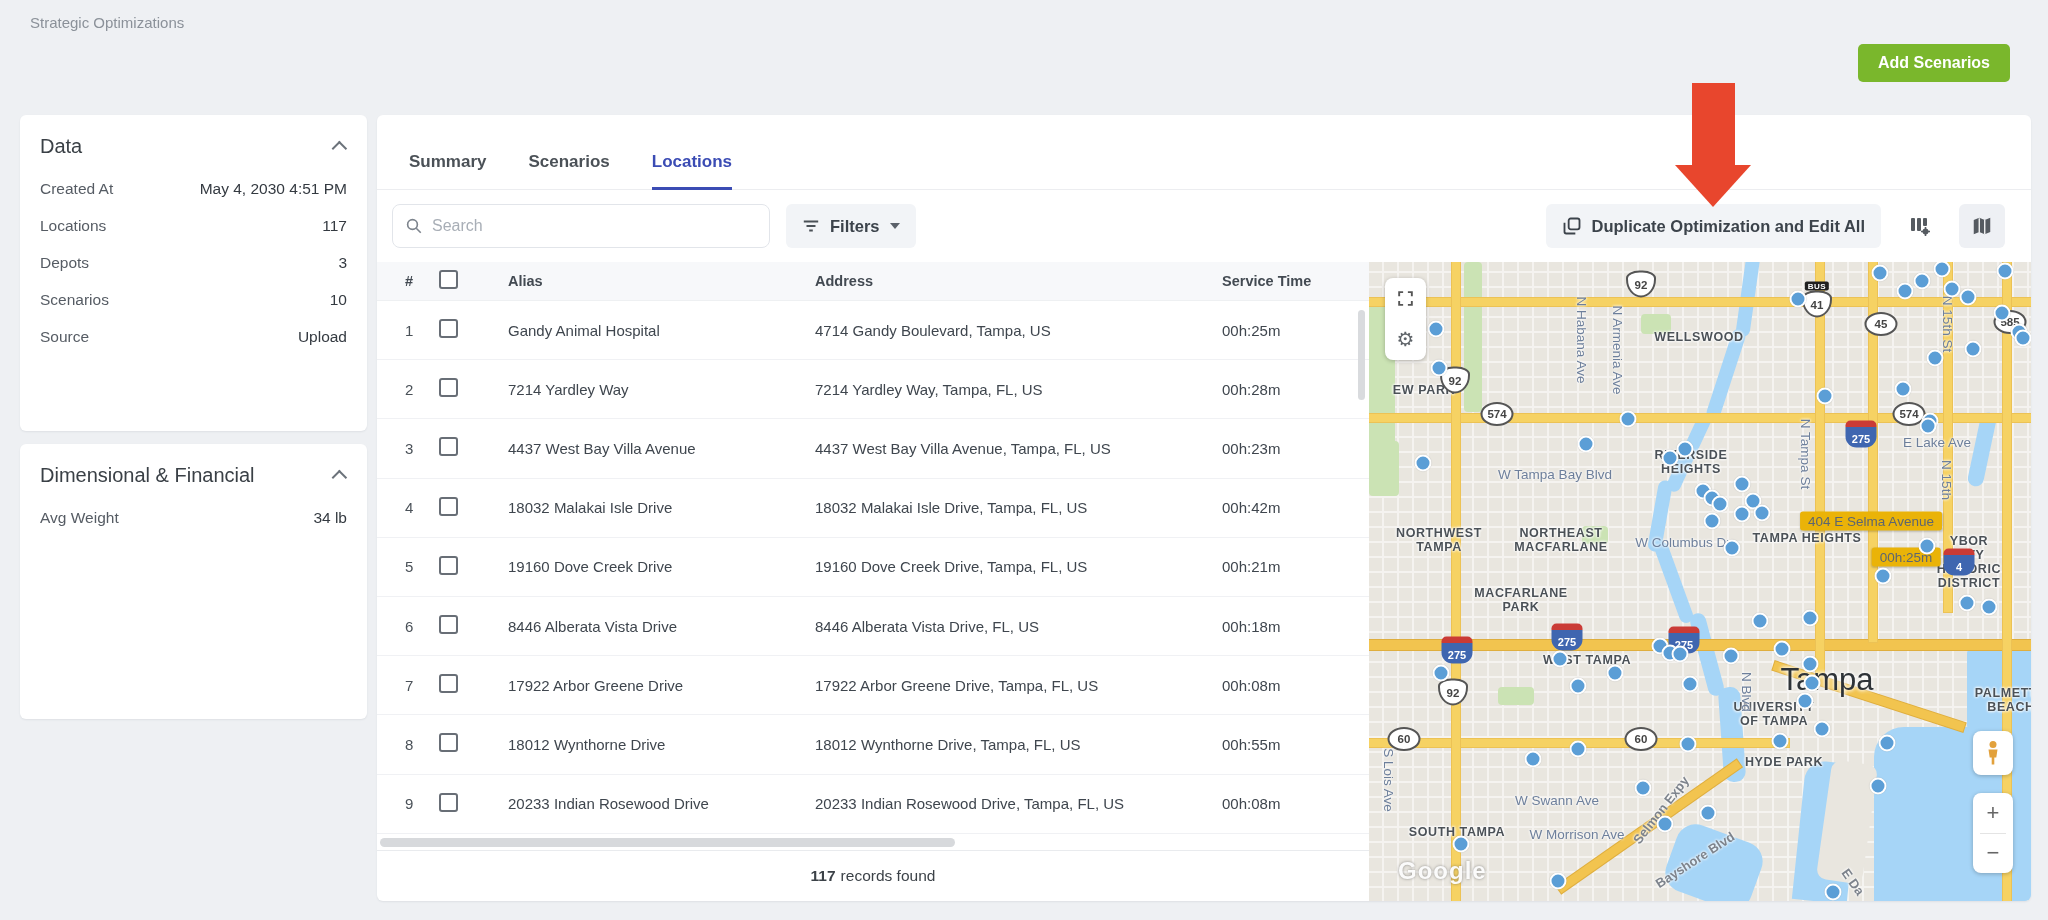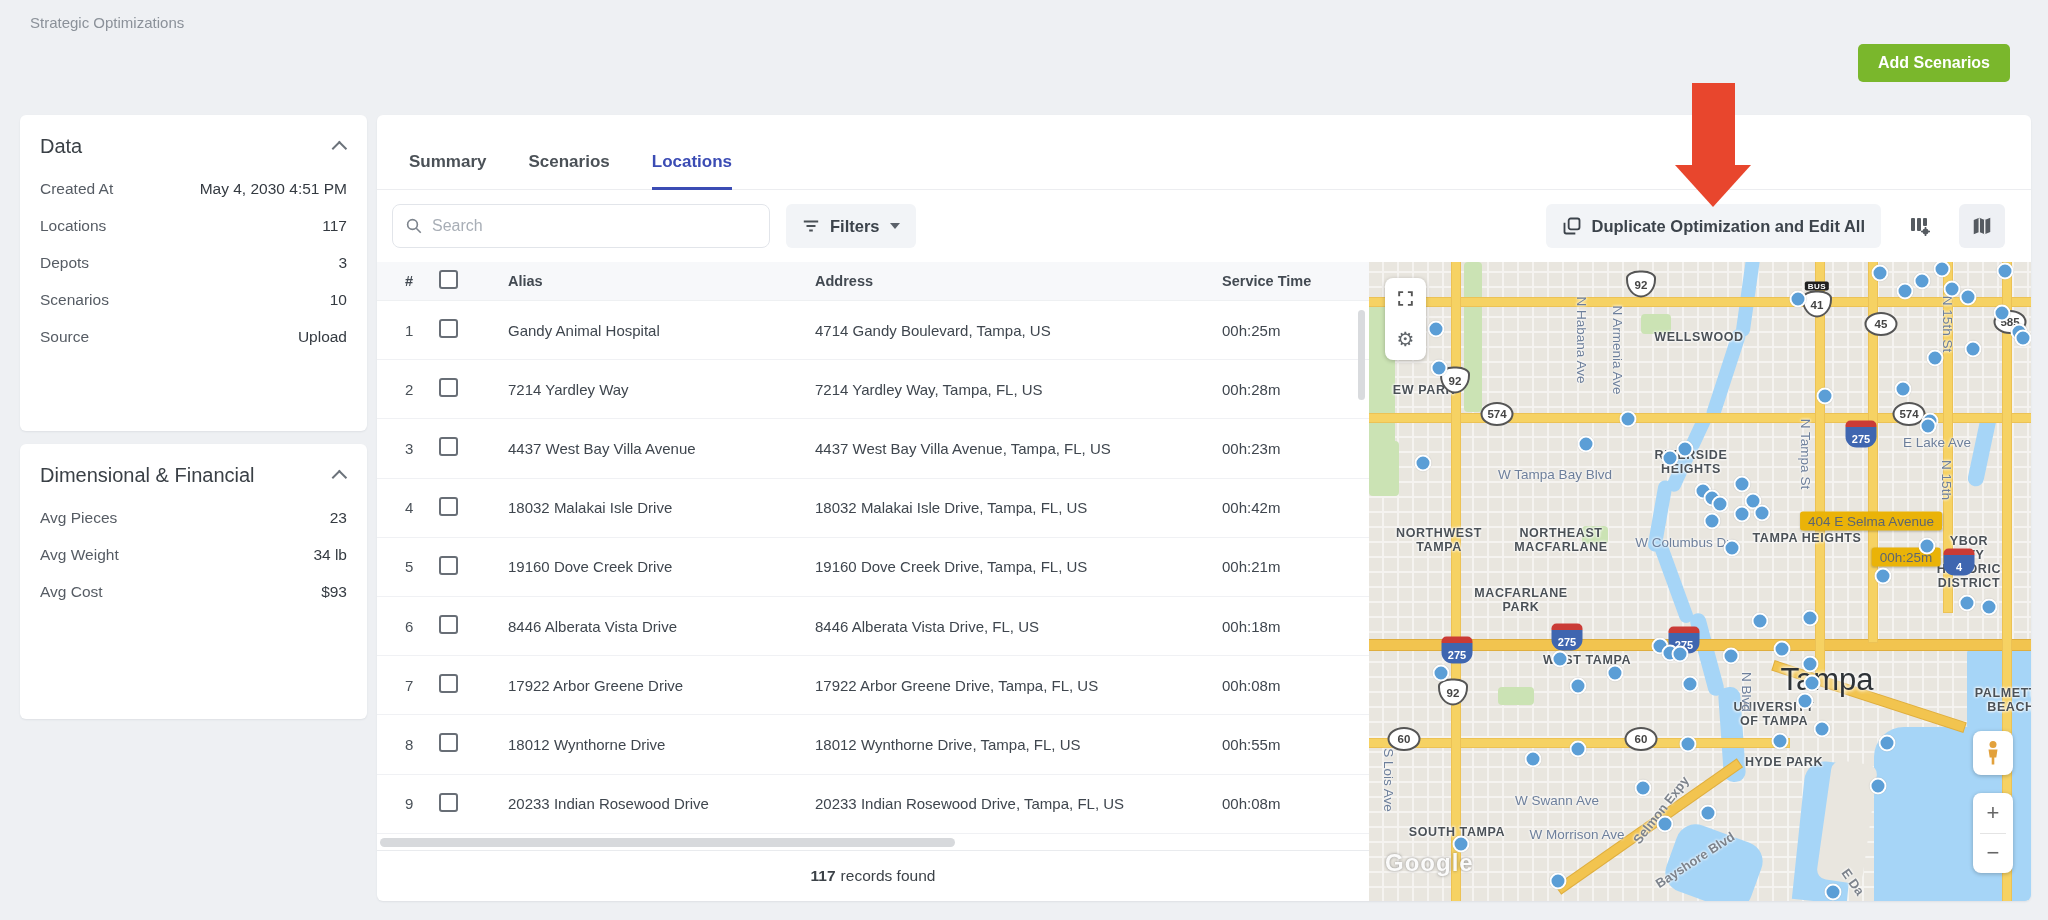--- a/index.html
+++ b/index.html
@@ -98,22 +98,22 @@
   .dot { position:absolute; width:17px; height:17px; border-radius:50%; background:#5b9ed6; border:2px solid #fff;
     transform:translate(-50%,-50%); z-index:5; box-shadow:0 0 1px rgba(0,0,0,.25); }
   .map-panel { position:absolute; left:16px; top:16px; width:41px; height:82px; background:#fff; border-radius:8px;
     box-shadow:0 1px 4px rgba(0,0,0,.25); display:flex; flex-direction:column; align-items:center; justify-content:space-around; z-index:6; }
   .pegman-btn { position:absolute; right:18px; top:469px; width:40px; height:44px; background:#fff; border-radius:8px;
     box-shadow:0 1px 4px rgba(0,0,0,.25); display:flex; align-items:center; justify-content:center; z-index:6; }
   .zoomctl { position:absolute; right:18px; top:531px; width:40px; height:80px; background:#fff; border-radius:8px;
     box-shadow:0 1px 4px rgba(0,0,0,.25); display:flex; flex-direction:column; z-index:6; }
   .zoomctl .zbtn { flex:1; display:flex; align-items:center; justify-content:center; font-size:22px; color:#666; cursor:pointer; }
   .zoomctl .zdiv { height:1px; background:#e4e4e4; margin:0 7px; }
-  .google-logo { position:absolute; left:16px; bottom:24px; font-size:24px; font-weight:700; color:rgba(255,255,255,.95);
-    letter-spacing:1px; text-shadow:0 0 3px rgba(60,60,60,.55); z-index:6; }
+  .google-logo { position:absolute; left:16px; bottom:16px; font-size:24px; font-weight:700; color:rgba(255,255,255,.95);
+    letter-spacing:1px; text-shadow:0 0 3px rgba(60,60,60,.55); z-index:6;padding-left:13px; }
   .gear-glyph { font-size:20px; color:#5f6469; line-height:1; }
 
   
   .red-arrow { position:absolute; left:1675px; top:83px; width:77px; height:122px; z-index:50; pointer-events:none; }
   .red-arrow .shaft { position:absolute; left:17px; top:0; width:43px; height:84px; background:#e8462d; }
   .red-arrow .head { position:absolute; left:0; top:82px; width:0; height:0;
     border-left:38.5px solid transparent; border-right:38.5px solid transparent; border-top:42px solid #e8462d; }
 </style>
 </head>
 <body>
@@ -152,30 +152,22 @@
       </div>
   </div>
 
   <div class="side-card" id="card-dim">
     <div class="panel-head">
       <div class="panel-title">Dimensional &amp; Financial</div>
       <div class="chev"></div>
     </div>
     <div class="kv-rows">
         <div class="kv-row">
-          <div class="kv-label">Avg Pieces</div>
-          <div class="kv-value">23</div>
-        </div>
-        <div class="kv-row">
           <div class="kv-label">Avg Weight</div>
           <div class="kv-value">34 lb</div>
-        </div>
-        <div class="kv-row">
-          <div class="kv-label">Avg Cost</div>
-          <div class="kv-value">$93</div>
         </div>
       </div>
   </div>
 
   <div class="main-card">
     <div class="tabs" id="tabs">
         <div class="tab">Summary</div>
         <div class="tab">Scenarios</div>
         <div class="tab active">Locations</div>
       </div>

